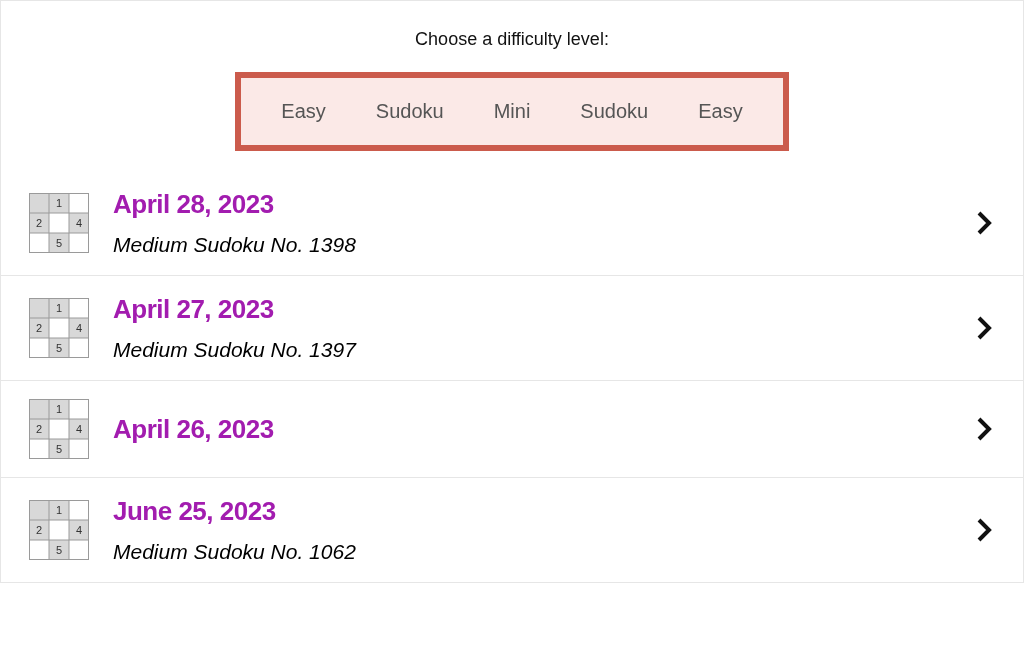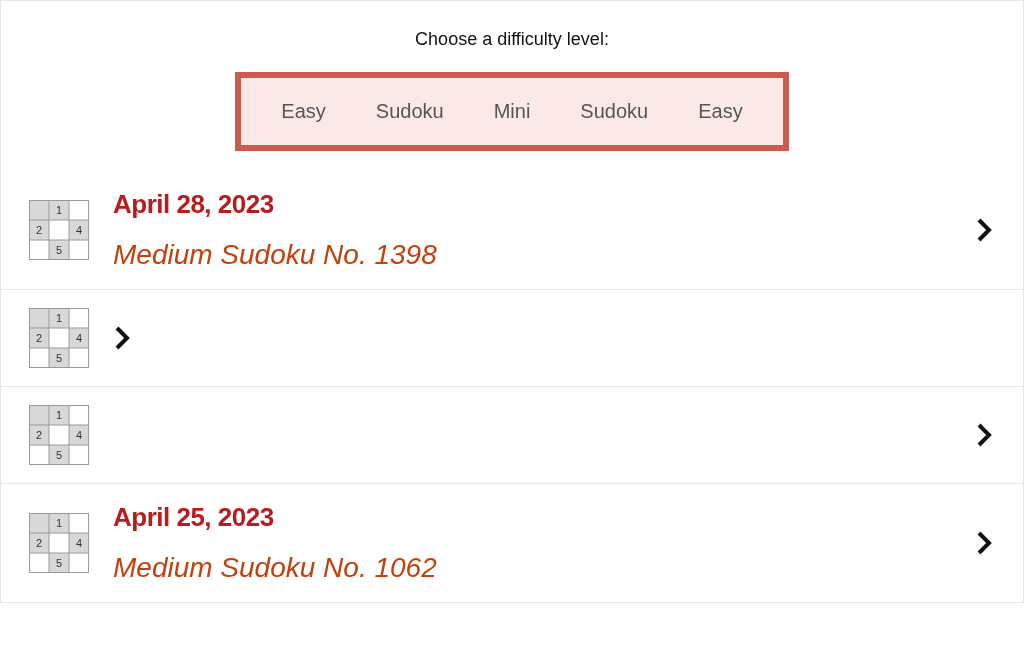--- a/index.html
+++ b/index.html
@@ -50,28 +50,28 @@
       width: 60px;
       height: 60px;
       flex: 0 0 60px;
       margin-right: 24px;
     }
     .puzzle-thumb svg { display: block; }
     .row-text { flex: 1; }
     .row-date {
       font-size: 26px;
       font-weight: 700;
-      color: #b91c1c;
+      color: #a21caf;
       letter-spacing: -0.5px;
     }
     .row-sub {
-      font-size: 28px;
+      font-size: 21px;
       font-style: italic;
-      color: #c2410c;
-      margin-top: 19px;
+      color: #000000;
+      margin-top: 13px;
     }
     .chevron {
       width: 20px;
       height: 28px;
       flex: 0 0 20px;
     }
     .chevron svg { display: block; }
   </style>
 </head>
 <body>
@@ -140,82 +140,87 @@
             <line x1="0" y1="0" x2="0" y2="60" stroke="#9a9a9a" stroke-width="2"></line>
             <line x1="0" y1="0" x2="60" y2="0" stroke="#9a9a9a" stroke-width="2"></line>
             <line x1="20" y1="0" x2="20" y2="60" stroke="#9a9a9a" stroke-width="1"></line>
             <line x1="0" y1="20" x2="60" y2="20" stroke="#9a9a9a" stroke-width="1"></line>
             <line x1="40" y1="0" x2="40" y2="60" stroke="#9a9a9a" stroke-width="1"></line>
             <line x1="0" y1="40" x2="60" y2="40" stroke="#9a9a9a" stroke-width="1"></line>
             <line x1="60" y1="0" x2="60" y2="60" stroke="#9a9a9a" stroke-width="2"></line>
             <line x1="0" y1="60" x2="60" y2="60" stroke="#9a9a9a" stroke-width="2"></line>
           </svg>
         </div>
-        <div class="chevron">
-          <svg width="20" height="28" viewBox="0 0 20 28">
-            <polyline points="4,4 14,14 4,24" fill="none" stroke="#111" stroke-width="4" stroke-linecap="butt" stroke-linejoin="miter"></polyline>
-          </svg>
-        </div>
-      </div>
-      <div class="list-row">
-        <div class="puzzle-thumb">
-          <svg width="60" height="60" viewBox="0 0 60 60">
-            <rect x="0" y="0" width="60" height="60" fill="#fff"></rect>
-            <rect x="0" y="0" width="20" height="20" fill="#d8d8d8"></rect>
-            <rect x="20" y="0" width="20" height="20" fill="#d8d8d8"></rect>
-            <text x="30" y="10" text-anchor="middle" dominant-baseline="central" font-size="11" fill="#333" font-family="Arial">1</text>
-            <rect x="0" y="20" width="20" height="20" fill="#d8d8d8"></rect>
-            <text x="10" y="30" text-anchor="middle" dominant-baseline="central" font-size="11" fill="#333" font-family="Arial">2</text>
-            <rect x="40" y="20" width="20" height="20" fill="#d8d8d8"></rect>
-            <text x="50" y="30" text-anchor="middle" dominant-baseline="central" font-size="11" fill="#333" font-family="Arial">4</text>
-            <rect x="20" y="40" width="20" height="20" fill="#d8d8d8"></rect>
-            <text x="30" y="50" text-anchor="middle" dominant-baseline="central" font-size="11" fill="#333" font-family="Arial">5</text>
-            <line x1="0" y1="0" x2="0" y2="60" stroke="#9a9a9a" stroke-width="2"></line>
-            <line x1="0" y1="0" x2="60" y2="0" stroke="#9a9a9a" stroke-width="2"></line>
-            <line x1="20" y1="0" x2="20" y2="60" stroke="#9a9a9a" stroke-width="1"></line>
-            <line x1="0" y1="20" x2="60" y2="20" stroke="#9a9a9a" stroke-width="1"></line>
-            <line x1="40" y1="0" x2="40" y2="60" stroke="#9a9a9a" stroke-width="1"></line>
-            <line x1="0" y1="40" x2="60" y2="40" stroke="#9a9a9a" stroke-width="1"></line>
-            <line x1="60" y1="0" x2="60" y2="60" stroke="#9a9a9a" stroke-width="2"></line>
-            <line x1="0" y1="60" x2="60" y2="60" stroke="#9a9a9a" stroke-width="2"></line>
-          </svg>
-        </div>
-        <div class="row-text">
-        </div>
-        <div class="chevron">
-          <svg width="20" height="28" viewBox="0 0 20 28">
-            <polyline points="4,4 14,14 4,24" fill="none" stroke="#111" stroke-width="4" stroke-linecap="butt" stroke-linejoin="miter"></polyline>
-          </svg>
-        </div>
-      </div>
-      <div class="list-row">
-        <div class="puzzle-thumb">
-          <svg width="60" height="60" viewBox="0 0 60 60">
-            <rect x="0" y="0" width="60" height="60" fill="#fff"></rect>
-            <rect x="0" y="0" width="20" height="20" fill="#d8d8d8"></rect>
-            <rect x="20" y="0" width="20" height="20" fill="#d8d8d8"></rect>
-            <text x="30" y="10" text-anchor="middle" dominant-baseline="central" font-size="11" fill="#333" font-family="Arial">1</text>
-            <rect x="0" y="20" width="20" height="20" fill="#d8d8d8"></rect>
-            <text x="10" y="30" text-anchor="middle" dominant-baseline="central" font-size="11" fill="#333" font-family="Arial">2</text>
-            <rect x="40" y="20" width="20" height="20" fill="#d8d8d8"></rect>
-            <text x="50" y="30" text-anchor="middle" dominant-baseline="central" font-size="11" fill="#333" font-family="Arial">4</text>
-            <rect x="20" y="40" width="20" height="20" fill="#d8d8d8"></rect>
-            <text x="30" y="50" text-anchor="middle" dominant-baseline="central" font-size="11" fill="#333" font-family="Arial">5</text>
-            <line x1="0" y1="0" x2="0" y2="60" stroke="#9a9a9a" stroke-width="2"></line>
-            <line x1="0" y1="0" x2="60" y2="0" stroke="#9a9a9a" stroke-width="2"></line>
-            <line x1="20" y1="0" x2="20" y2="60" stroke="#9a9a9a" stroke-width="1"></line>
-            <line x1="0" y1="20" x2="60" y2="20" stroke="#9a9a9a" stroke-width="1"></line>
-            <line x1="40" y1="0" x2="40" y2="60" stroke="#9a9a9a" stroke-width="1"></line>
-            <line x1="0" y1="40" x2="60" y2="40" stroke="#9a9a9a" stroke-width="1"></line>
-            <line x1="60" y1="0" x2="60" y2="60" stroke="#9a9a9a" stroke-width="2"></line>
-            <line x1="0" y1="60" x2="60" y2="60" stroke="#9a9a9a" stroke-width="2"></line>
-          </svg>
-        </div>
-        <div class="row-text">
-          <div class="row-date">April 25, 2023</div>
+        <div class="row-text">
+          <div class="row-date">April 27, 2023</div>
+          <div class="row-sub">Medium Sudoku No. 1397</div>
+        </div>
+        <div class="chevron">
+          <svg width="20" height="28" viewBox="0 0 20 28">
+            <polyline points="4,4 14,14 4,24" fill="none" stroke="#111" stroke-width="4" stroke-linecap="butt" stroke-linejoin="miter"></polyline>
+          </svg>
+        </div>
+      </div>
+      <div class="list-row">
+        <div class="puzzle-thumb">
+          <svg width="60" height="60" viewBox="0 0 60 60">
+            <rect x="0" y="0" width="60" height="60" fill="#fff"></rect>
+            <rect x="0" y="0" width="20" height="20" fill="#d8d8d8"></rect>
+            <rect x="20" y="0" width="20" height="20" fill="#d8d8d8"></rect>
+            <text x="30" y="10" text-anchor="middle" dominant-baseline="central" font-size="11" fill="#333" font-family="Arial">1</text>
+            <rect x="0" y="20" width="20" height="20" fill="#d8d8d8"></rect>
+            <text x="10" y="30" text-anchor="middle" dominant-baseline="central" font-size="11" fill="#333" font-family="Arial">2</text>
+            <rect x="40" y="20" width="20" height="20" fill="#d8d8d8"></rect>
+            <text x="50" y="30" text-anchor="middle" dominant-baseline="central" font-size="11" fill="#333" font-family="Arial">4</text>
+            <rect x="20" y="40" width="20" height="20" fill="#d8d8d8"></rect>
+            <text x="30" y="50" text-anchor="middle" dominant-baseline="central" font-size="11" fill="#333" font-family="Arial">5</text>
+            <line x1="0" y1="0" x2="0" y2="60" stroke="#9a9a9a" stroke-width="2"></line>
+            <line x1="0" y1="0" x2="60" y2="0" stroke="#9a9a9a" stroke-width="2"></line>
+            <line x1="20" y1="0" x2="20" y2="60" stroke="#9a9a9a" stroke-width="1"></line>
+            <line x1="0" y1="20" x2="60" y2="20" stroke="#9a9a9a" stroke-width="1"></line>
+            <line x1="40" y1="0" x2="40" y2="60" stroke="#9a9a9a" stroke-width="1"></line>
+            <line x1="0" y1="40" x2="60" y2="40" stroke="#9a9a9a" stroke-width="1"></line>
+            <line x1="60" y1="0" x2="60" y2="60" stroke="#9a9a9a" stroke-width="2"></line>
+            <line x1="0" y1="60" x2="60" y2="60" stroke="#9a9a9a" stroke-width="2"></line>
+          </svg>
+        </div>
+        <div class="row-text">
+          <div class="row-date">April 26, 2023</div>
+        </div>
+        <div class="chevron">
+          <svg width="20" height="28" viewBox="0 0 20 28">
+            <polyline points="4,4 14,14 4,24" fill="none" stroke="#111" stroke-width="4" stroke-linecap="butt" stroke-linejoin="miter"></polyline>
+          </svg>
+        </div>
+      </div>
+      <div class="list-row">
+        <div class="puzzle-thumb">
+          <svg width="60" height="60" viewBox="0 0 60 60">
+            <rect x="0" y="0" width="60" height="60" fill="#fff"></rect>
+            <rect x="0" y="0" width="20" height="20" fill="#d8d8d8"></rect>
+            <rect x="20" y="0" width="20" height="20" fill="#d8d8d8"></rect>
+            <text x="30" y="10" text-anchor="middle" dominant-baseline="central" font-size="11" fill="#333" font-family="Arial">1</text>
+            <rect x="0" y="20" width="20" height="20" fill="#d8d8d8"></rect>
+            <text x="10" y="30" text-anchor="middle" dominant-baseline="central" font-size="11" fill="#333" font-family="Arial">2</text>
+            <rect x="40" y="20" width="20" height="20" fill="#d8d8d8"></rect>
+            <text x="50" y="30" text-anchor="middle" dominant-baseline="central" font-size="11" fill="#333" font-family="Arial">4</text>
+            <rect x="20" y="40" width="20" height="20" fill="#d8d8d8"></rect>
+            <text x="30" y="50" text-anchor="middle" dominant-baseline="central" font-size="11" fill="#333" font-family="Arial">5</text>
+            <line x1="0" y1="0" x2="0" y2="60" stroke="#9a9a9a" stroke-width="2"></line>
+            <line x1="0" y1="0" x2="60" y2="0" stroke="#9a9a9a" stroke-width="2"></line>
+            <line x1="20" y1="0" x2="20" y2="60" stroke="#9a9a9a" stroke-width="1"></line>
+            <line x1="0" y1="20" x2="60" y2="20" stroke="#9a9a9a" stroke-width="1"></line>
+            <line x1="40" y1="0" x2="40" y2="60" stroke="#9a9a9a" stroke-width="1"></line>
+            <line x1="0" y1="40" x2="60" y2="40" stroke="#9a9a9a" stroke-width="1"></line>
+            <line x1="60" y1="0" x2="60" y2="60" stroke="#9a9a9a" stroke-width="2"></line>
+            <line x1="0" y1="60" x2="60" y2="60" stroke="#9a9a9a" stroke-width="2"></line>
+          </svg>
+        </div>
+        <div class="row-text">
+          <div class="row-date">June 25, 2023</div>
           <div class="row-sub">Medium Sudoku No. 1062</div>
         </div>
         <div class="chevron">
           <svg width="20" height="28" viewBox="0 0 20 28">
             <polyline points="4,4 14,14 4,24" fill="none" stroke="#111" stroke-width="4" stroke-linecap="butt" stroke-linejoin="miter"></polyline>
           </svg>
         </div>
       </div>
     </div>
 

